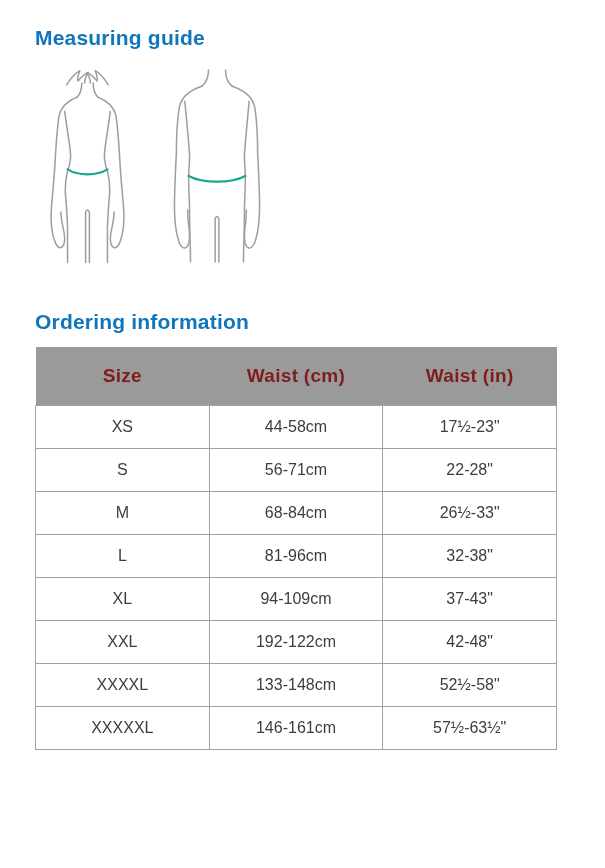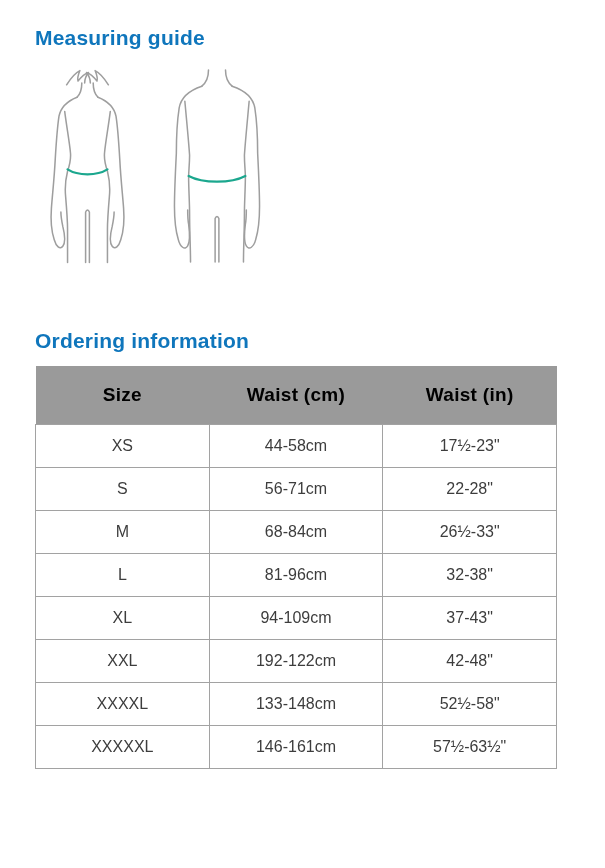--- a/index.html
+++ b/index.html
@@ -50,31 +50,31 @@
     fill: none;
     stroke: var(--figure-gray);
     stroke-width: 1.6;
     stroke-linecap: round;
     stroke-linejoin: round;
   }
   .figures path.waist {
     stroke: var(--waist-teal);
     stroke-width: 2.4;
   }
-  .ordering-title { margin-top: 63px; }
+  .ordering-title { margin-top: 44px; }
   table.size-table {
     border-collapse: collapse;
     table-layout: fixed;
     width: 522px;
     margin-top: 14px;
   }
   table.size-table col { width: 33.33%; }
   table.size-table thead th {
     background: var(--table-header-gray);
-    color: #000000;
+    color: #7f1d1d;
     font-size: 19px;
     font-weight: 700;
     height: 58px;
     text-align: center;
     border: none;
     letter-spacing: 0.3px;
   }
   table.size-table tbody td {
     border: 1px solid var(--border-gray);
     height: 43px;

